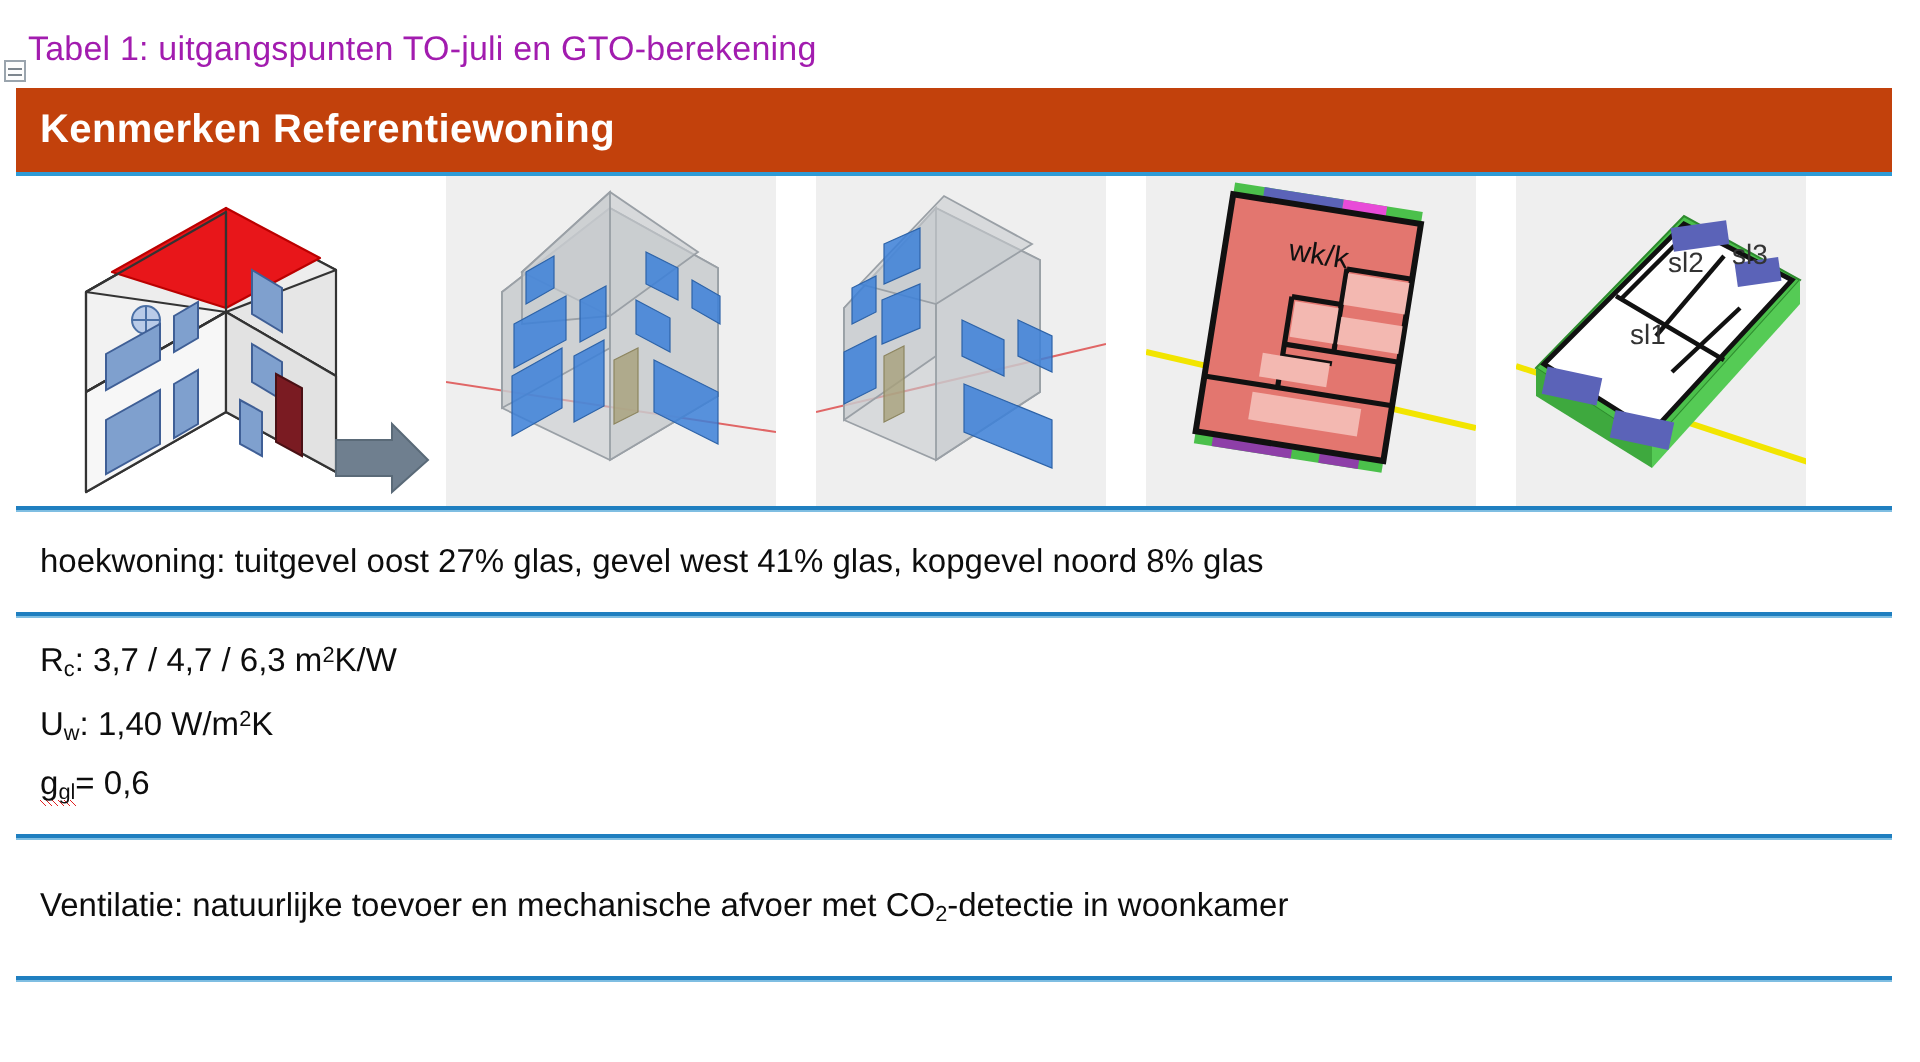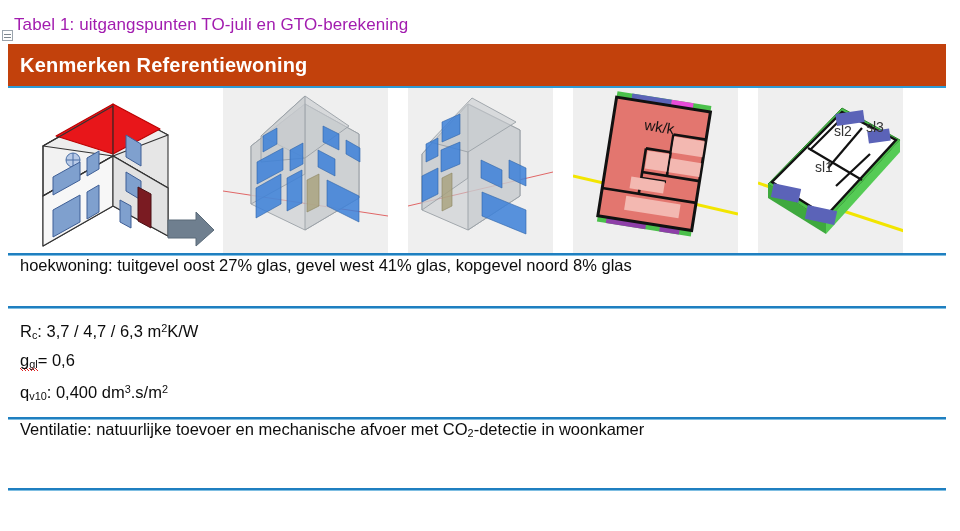--- a/index.html
+++ b/index.html
@@ -53,21 +53,21 @@
     position:relative;
   }
   .cell{position:relative;height:165px;}
   .cell-1{width:215px;}
   .cell-pic{width:150px;margin-right:20px;background:#EFEFEF;overflow:hidden;}
   .cell-pic.w165{width:165px;}
   .cell-pic.w145{width:145px;}
   .cell-pic svg{display:block;}
 
   
-  .txt-row{background:#ffffff;display:flex;}
+  .txt-row{background:#ffffff;display:flex;align-items:center;}
   .txt-row .txt{font-size:16.5px;color:#0d0d0d;padding-left:12px;white-space:nowrap;}
   .row-hoek{height:50px;}
   .row-spec{height:108px;align-items:flex-start;}
   .row-vent{height:68px;}
   .spec-list{padding-left:12px;padding-top:7px;line-height:25px;font-size:16.5px;color:#0d0d0d;}
   .spec-line{white-space:nowrap;}
   sub{font-size:.66em;vertical-align:-.22em;}
   sup{font-size:.66em;vertical-align:.42em;}
   .misspell{
     background-image:linear-gradient(45deg,transparent 45%,#e02020 45%,#e02020 55%,transparent 55%);
@@ -249,25 +249,25 @@
     </div>
 
     <div class="rule"></div>
 
     <div class="txt-row row-spec">
       <div class="spec-list">
         <div class="spec-line">
           <span>R</span><sub>c</sub><span>: </span><span>3,7 / 4,7 / 6,3 m</span><sup>2</sup><span>K/W</span>
         </div>
         <div class="spec-line">
+          <span>U</span><sub>w</sub><span>: </span><span>1,40 W/m</span><sup>2</sup><span>K</span>
+        </div>
+        <div class="spec-line">
           <span class="misspell">g<sub>gl</sub></span><span>= </span><span>0,6</span>
         </div>
-        <div class="spec-line">
-          <span>q</span><sub>v10</sub><span>: </span><span>0,400 dm</span><sup>3</sup><span>.s/m</span><sup>2</sup>
-        </div>
       </div>
     </div>
 
     <div class="rule"></div>
 
     <div class="txt-row row-vent">
       <span class="txt"><span>Ventilatie: natuurlijke toevoer en mechanische afvoer met CO</span><sub>2</sub><span>-detectie in woonkamer</span></span>
     </div>
 
     <div class="rule"></div>

